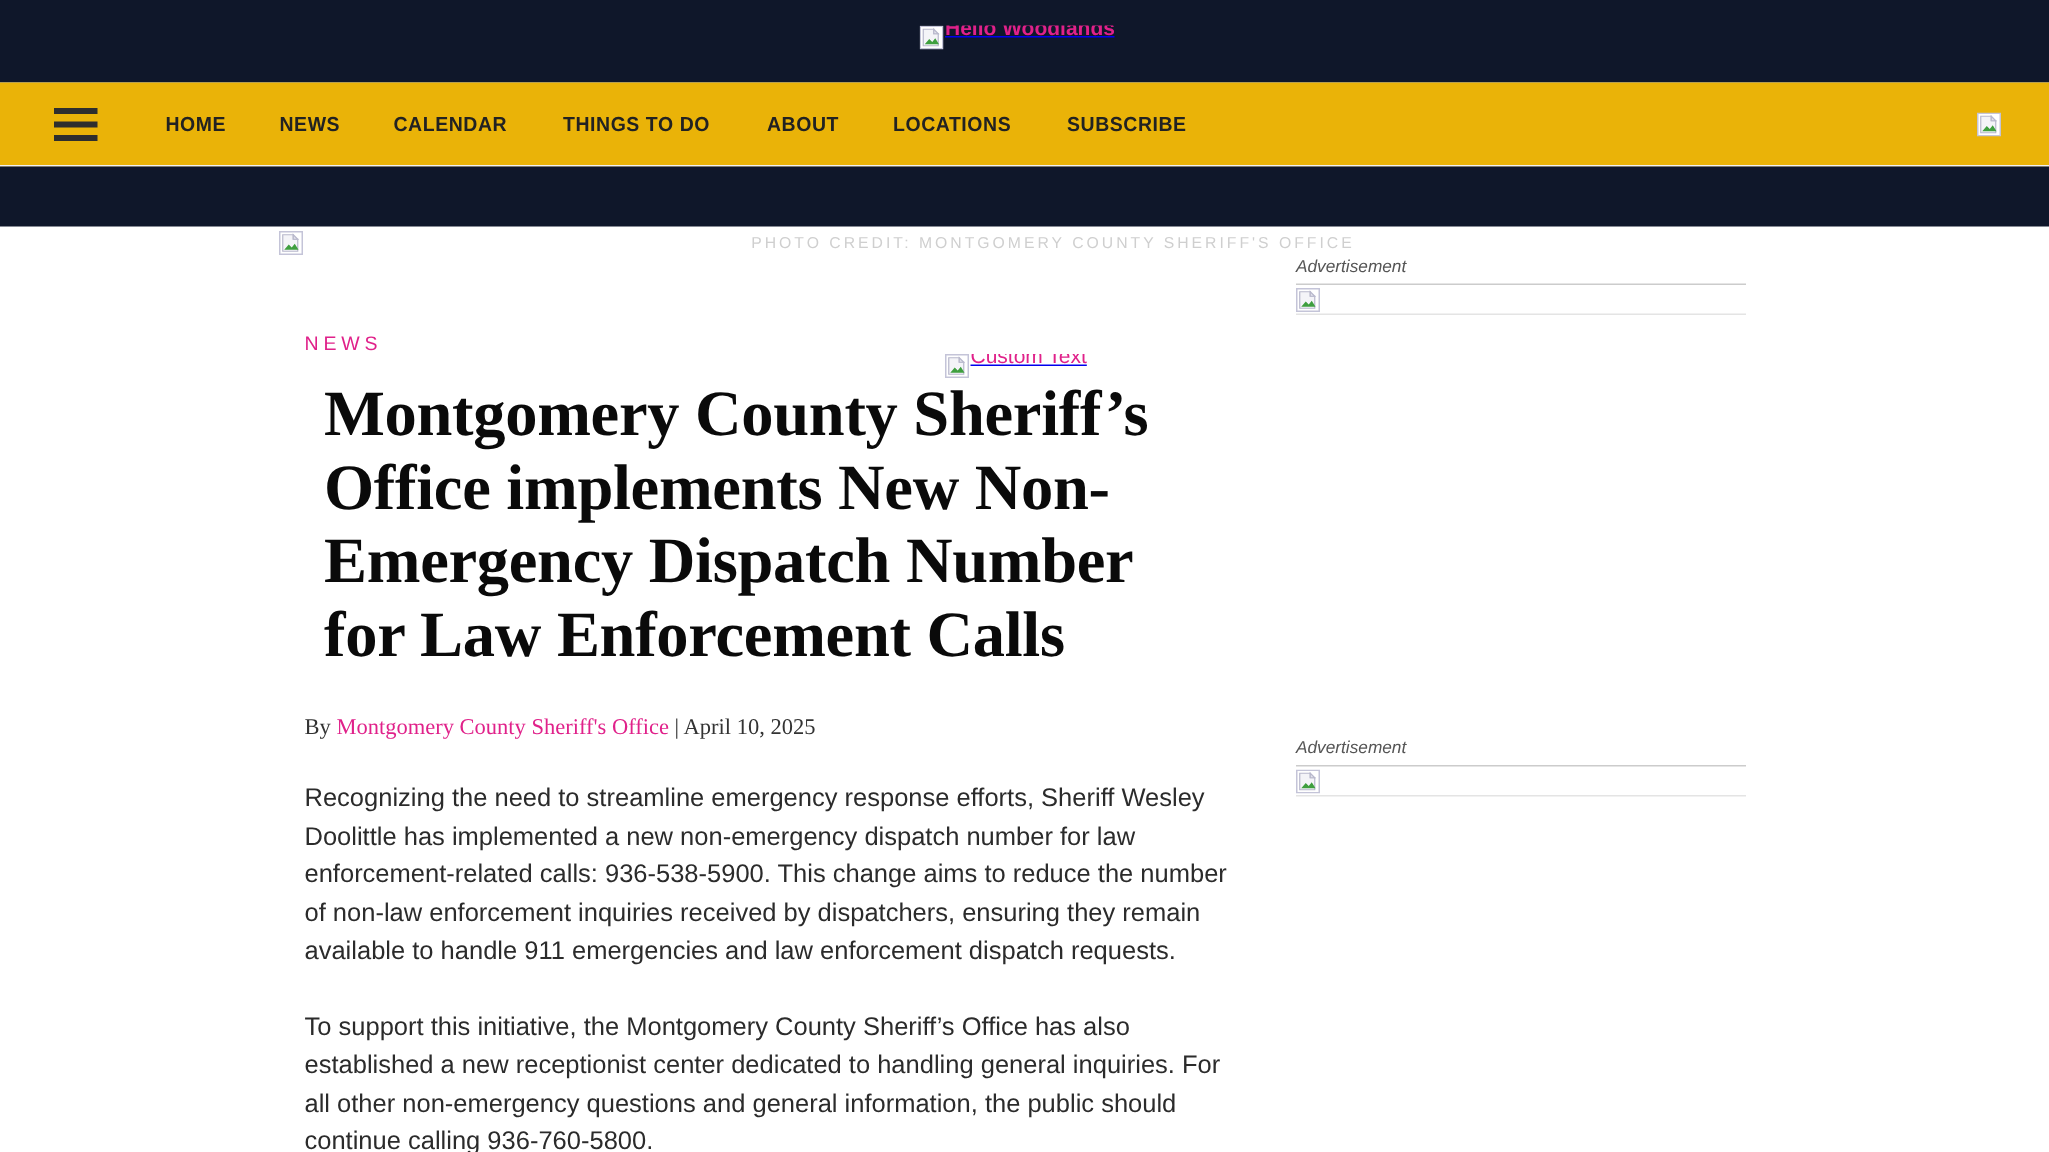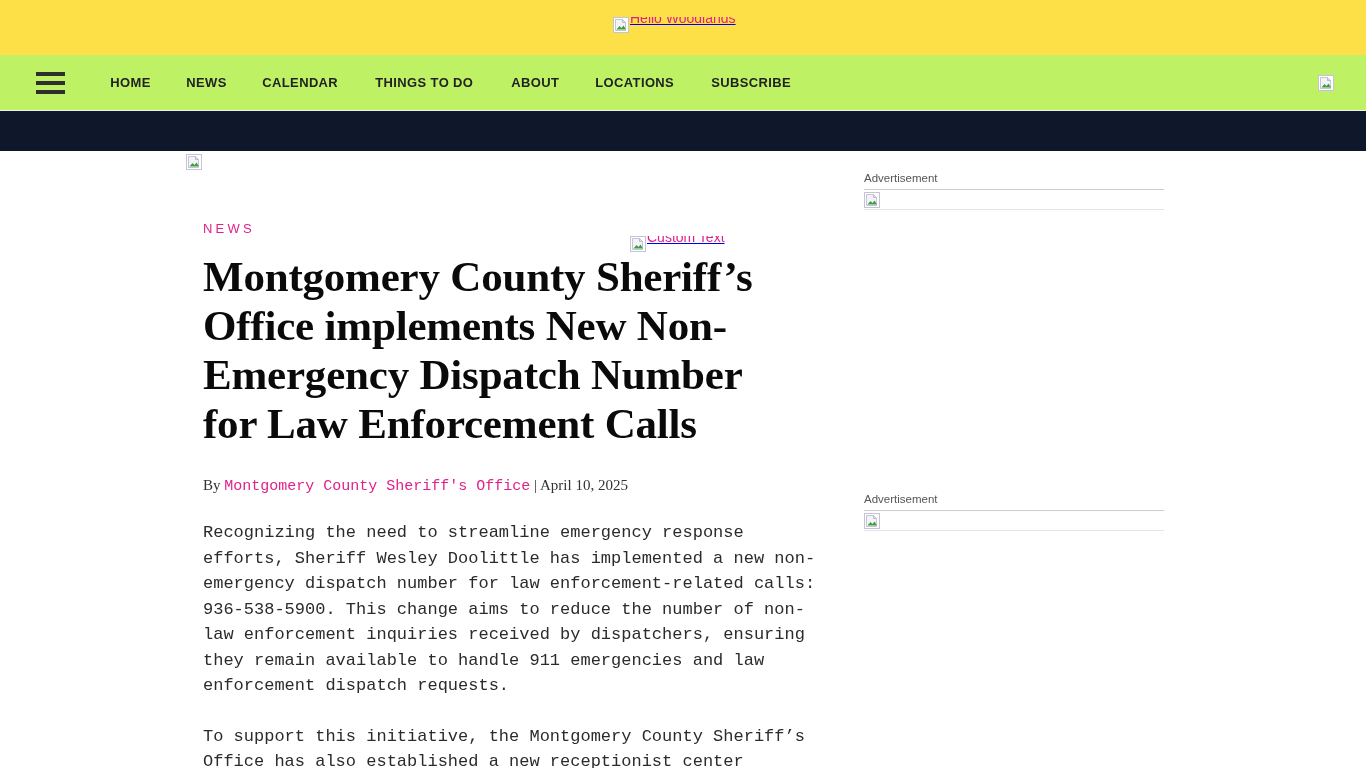--- a/index.html
+++ b/index.html
@@ -24,26 +24,27 @@
     height: 16px;
     vertical-align: middle;
     position: relative;
     flex: 0 0 auto;
   }
   .broken-img svg { display: block; width: 16px; height: 16px; }
 
   
   .header-top {
     height: 55px;
-    background: #fde047;
+    background: #0f172a;
     display: flex;
     align-items: flex-start;
     justify-content: center;
     overflow: hidden;
     position: relative;
+    font-weight: bold;
   }
   .logo-wrap {
     position: absolute;
     left: 613px;
     top: 17px;
     display: flex;
     align-items: flex-start;
     height: 17px;
     overflow: hidden;
   }
@@ -54,21 +55,21 @@
     white-space: nowrap;
     line-height: 14px;
     margin-left: 1px;
     position: relative;
     top: -6px;
   }
 
   
   .navbar {
     height: 56px;
-    background: #bef264;
+    background: #eab308;
     display: flex;
     align-items: center;
     padding: 0 0 0 36px;
     box-sizing: border-box;
     position: relative;
     box-shadow: 0 1px 0 rgba(0,0,0,0.055), 0 3px 5px -3px rgba(0,0,0,0.10);
     border-bottom: 1px solid #f1f1f1;
   }
   .hamburger {
     width: 29px;
@@ -200,55 +201,54 @@
     margin: 39px 0 0 0;
     font-weight: normal;
   }
 
   .headline {
     font-family: "Liberation Serif", serif;
     font-size: 43px;
     line-height: 49px;
     font-weight: bold;
     color: #0a0a0a;
-    margin: 16px 0 0 0;
+    margin: 16px 0 0 13px;
     letter-spacing: -0.2px;
     max-width: 600px;
   }
 
   .byline {
     font-family: "Liberation Serif", serif;
     font-size: 15px;
     color: #333333;
     margin: 29px 0 0 0;
   }
   .byline a {
     color: #e0218a;
     text-decoration: none;
-    font-family: Liberation Mono, monospace;
   }
   .byline .sep { color: #333; }
 
   .para {
-    font-family: Liberation Mono, monospace;
+    font-family: Liberation Sans, sans-serif;
     font-size: 17px;
     line-height: 25.5px;
     color: #2b2b2b;
     margin: 25px 0 0 0;
     max-width: 625px;
   }
 
   
   .sidebar {
     width: 340px;
     margin-left: 14px;
     padding-top: 20px;
     box-sizing: border-box;
   }
-  .ad-block { margin-bottom: 0; }
+  .ad-block { margin-bottom: 0; font-style: italic; }
   .ad-label {
     font-family: "Liberation Sans", sans-serif;
     font-size: 11.5px;
     color: #555555;
     margin: 0 0 4px 0;
     line-height: 14px;
   }
   .ad-slot {
     width: 300px;
     border-top: 1px solid #cccccc;
@@ -342,20 +342,21 @@
 
       <div class="featured-row">
         <span class="broken-img featured-img">
           <svg viewBox="0 0 16 16" xmlns="http://www.w3.org/2000/svg">
             <rect x="0.5" y="0.5" width="15" height="15" fill="#ffffff" stroke="#c4c4d8"></rect>
             <path d="M2.5 2.5 h7 v3 h3 v8 h-10 z" fill="#f4f4f8" stroke="#b8b8cc" stroke-width="0.8"></path>
             <path d="M9.5 2.5 l3 3 h-3 z" fill="#e2e2ec" stroke="#b8b8cc" stroke-width="0.8"></path>
             <path d="M3.5 12.5 l3-3.5 2 2 2-2.5 2.5 4 z" fill="#3f9f3f"></path>
           </svg>
         </span>
+        <div class="photo-credit">PHOTO CREDIT: MONTGOMERY COUNTY SHERIFF'S OFFICE</div>
       </div>
 
       <div class="article-body">
         <div class="kicker">NEWS</div>
 
         <h1 class="headline">Montgomery County Sheriff’s Office implements New Non-Emergency Dispatch Number for Law Enforcement Calls</h1>
 
         <div class="byline">
           <span>By</span>
           <a href="#">Montgomery County Sheriff's Office</a>

